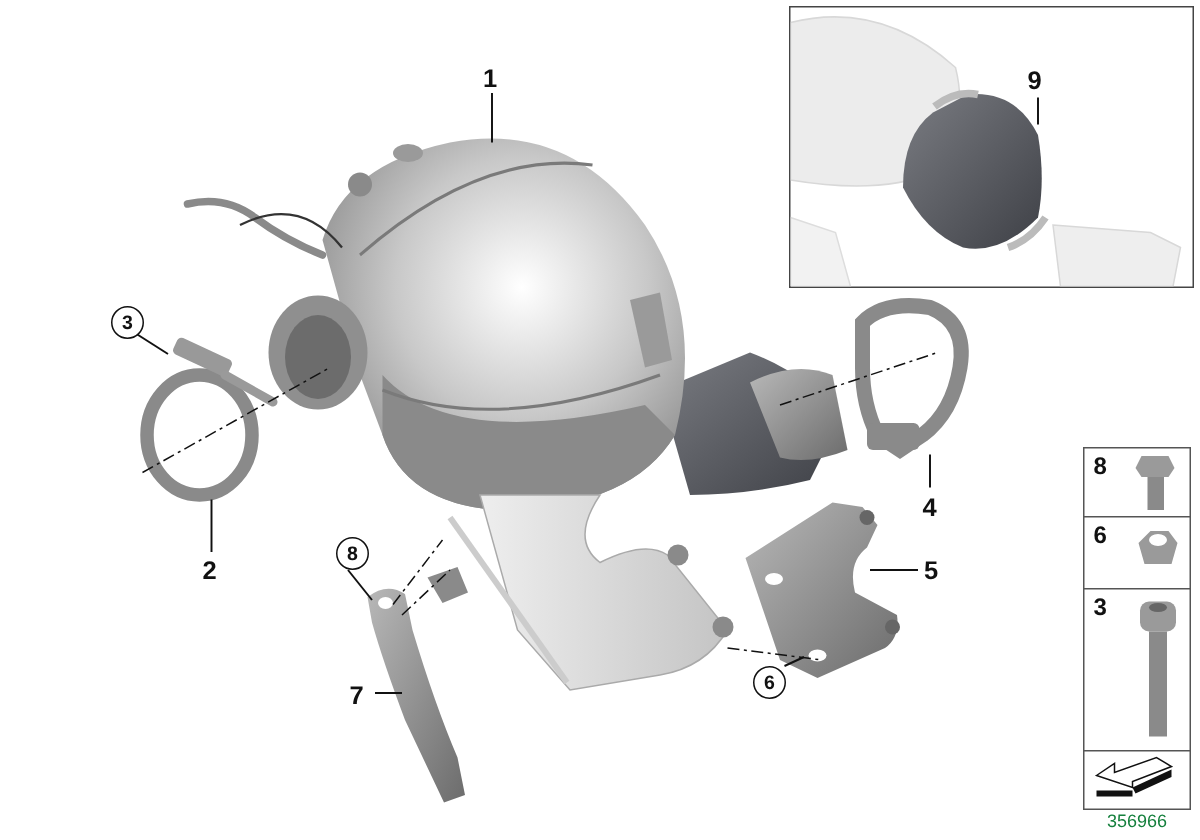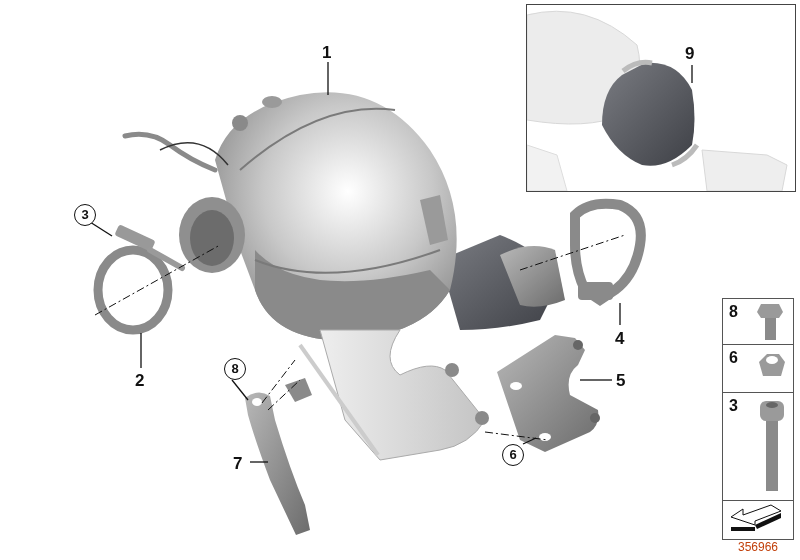--- a/index.html
+++ b/index.html
@@ -3,21 +3,21 @@
 <meta charset="utf-8">
 <style>
   html, body { margin:0; padding:0; background:#ffffff; }
   body { width:800px; height:560px; position:relative; overflow:hidden; font-family:"Liberation Sans", sans-serif; }
   .stage { position:absolute; left:0; top:0; width:800px; height:560px; }
   .lbl { position:absolute; font-weight:bold; font-size:17px; color:#111; font-family:"Liberation Sans", sans-serif; line-height:1; }
   .clbl { position:absolute; width:20px; height:20px; border:1.5px solid #111; border-radius:50%; background:#fff; font-weight:bold; font-size:13px; color:#111; text-align:center; line-height:20px; box-sizing:content-box; }
   .inset { position:absolute; left:526px; top:4px; width:268px; height:186px; border:1.5px solid #444; background:#fff; overflow:hidden; }
   .sidebox { position:absolute; left:722px; width:70px; border:1px solid #555; background:#fff; }
   .sidebox .num { position:absolute; left:6px; top:4px; font-weight:bold; font-size:16px; color:#111; }
-  .catno { position:absolute; left:722px; top:540px; width:72px; text-align:center; font-size:12px; color:#c2410c; }
+  .catno { position:absolute; left:722px; top:540px; width:72px; text-align:center; font-size:12px; color:#15803d; }
 </style>
 </head>
 <body>
 
 <div class="stage">
   <svg width="800" height="560" viewBox="0 0 800 560" style="position:absolute;left:0;top:0">
     <defs>
       <radialGradient id="gBody" cx="0.55" cy="0.4" r="0.7">
         <stop offset="0" stop-color="#ffffff"></stop>
         <stop offset="0.5" stop-color="#c8c8c8"></stop>

